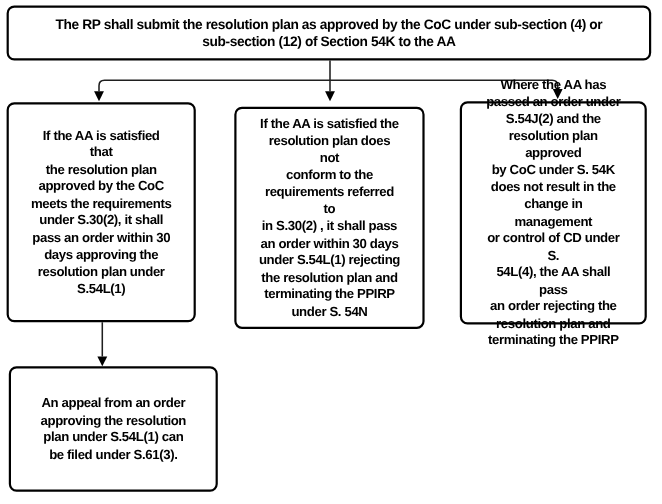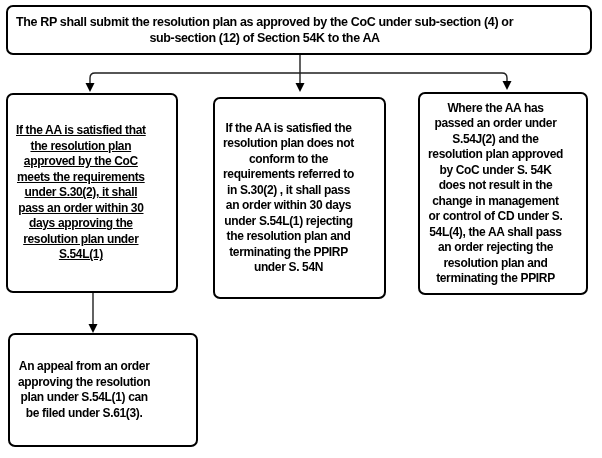--- a/index.html
+++ b/index.html
@@ -25,33 +25,33 @@
   }
   .box {
     position: absolute;
     box-sizing: border-box;
     border: 2px solid #000000;
     border-radius: 7px;
     background: #ffffff;
     color: #000000;
     display: flex;
     align-items: center;
-    justify-content: flex-start;
+    justify-content: center;
     text-align: center;
     font-weight: bold;
     font-size: 12px;
     line-height: 15.5px;
     letter-spacing: -0.35px;
-    padding: 2px 8px;
+    padding: 2px 20px;
   }
   .box .box-text {
     white-space: pre-line;
   }
   #title-box   { left: 6px;   top: 5px;   width: 586px; height: 50px; font-size: 12.5px; line-height: 16px; }
-  #approve-box { left: 6px;   top: 93px;  width: 172px; height: 200px; text-decoration: underline; }
+  #approve-box { left: 6px;   top: 93px;  width: 172px; height: 200px; }
   #reject-box  { left: 213px; top: 97px;  width: 173px; height: 202px; }
   #nochange-box{ left: 418px; top: 92px;  width: 170px; height: 203px; }
   #appeal-box  { left: 8px;   top: 333px; width: 190px; height: 114px; }
 </style>
 </head>
 <body>
 
 <div class="canvas">
 
   <svg class="connectors" viewBox="0 0 602 458">

